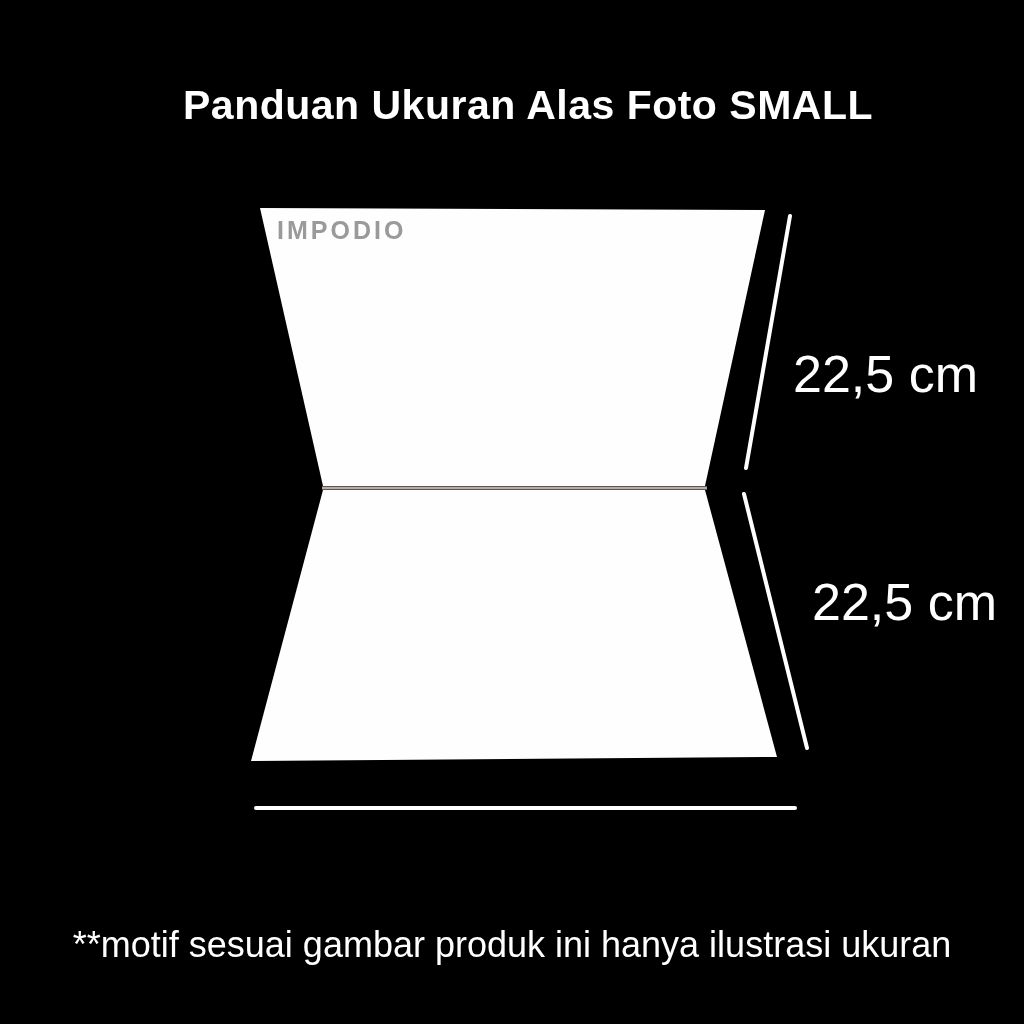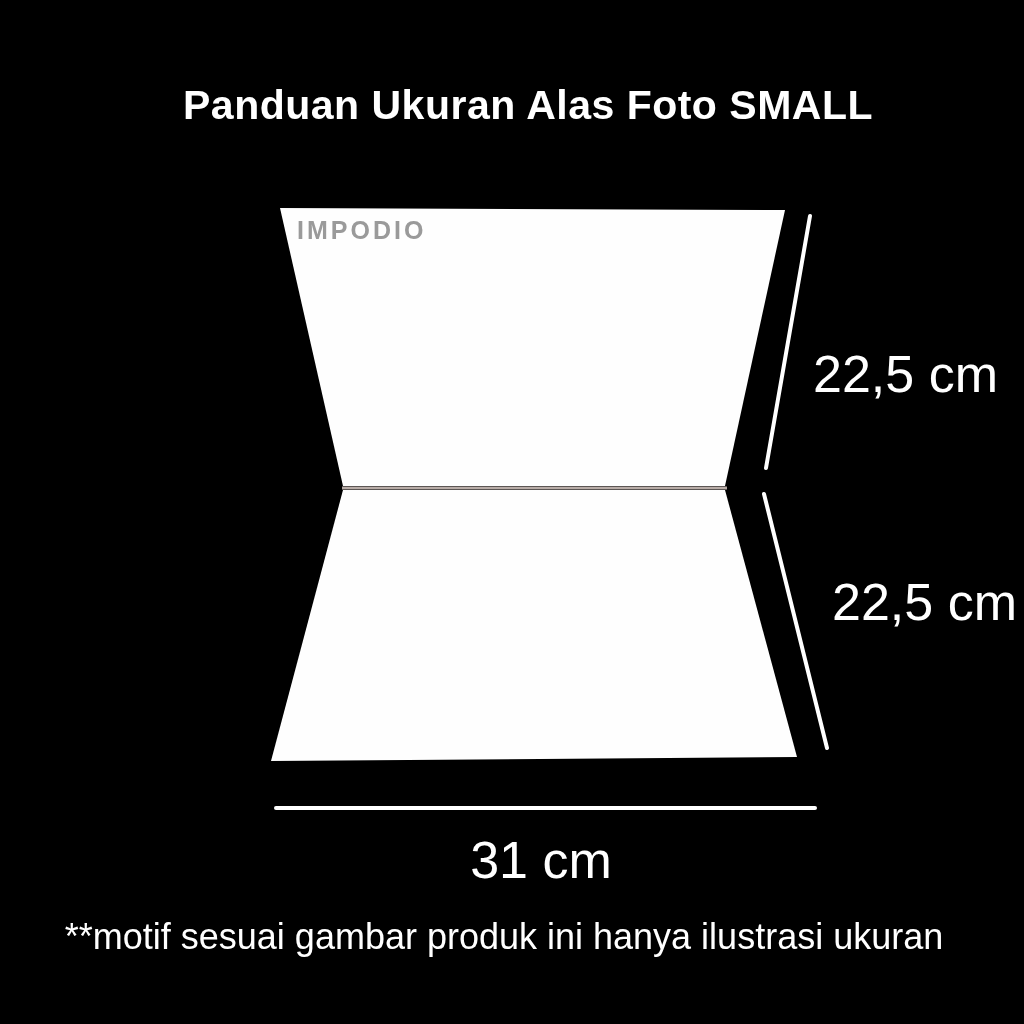--- a/index.html
+++ b/index.html
@@ -24,21 +24,20 @@
     white-space: nowrap;
     color: #ffffff;
     font-size: 41px;
     font-weight: 600;
     letter-spacing: 0.5px;
     margin: 0;
   }
   .diagram {
     position: absolute;
     inset: 0;
-    margin-left: 20px;
   }
   .diagram svg {
     position: absolute;
     inset: 0;
     display: block;
   }
   .watermark {
     position: absolute;
     left: 277px;
     top: 216px;
@@ -59,21 +58,21 @@
   .dim-width  { left: 521px; top: 830px; transform: translateX(-50%); }
   .disclaimer {
     position: absolute;
     top: 916px;
     left: 504px;
     transform: translateX(-50%);
     white-space: nowrap;
     color: #ffffff;
     font-size: 36px;
     font-weight: 500;
-    margin: 0;
+    margin: 8px;
   }
 </style>
 </head>
 <body>
 
 <div class="canvas">
 
   <h1 class="page-title">Panduan Ukuran Alas Foto SMALL</h1>
 
   <div class="diagram">
@@ -91,18 +90,17 @@
 
       <line x1="256" y1="808" x2="795" y2="808" stroke-width="4" stroke-linecap="round" stroke="#ffffff"></line>
     </svg>
 
     <div class="watermark">IMPODIO</div>
 
     <div class="dim-label dim-top">22,5 cm</div>
 
     <div class="dim-label dim-bottom">22,5 cm</div>
 
-    <div class="dim-label dim-width">31 cm</div>
   </div>
 
   <p class="disclaimer">**motif sesuai gambar produk ini hanya ilustrasi ukuran</p>
 
 </div>
 
 </body></html>

